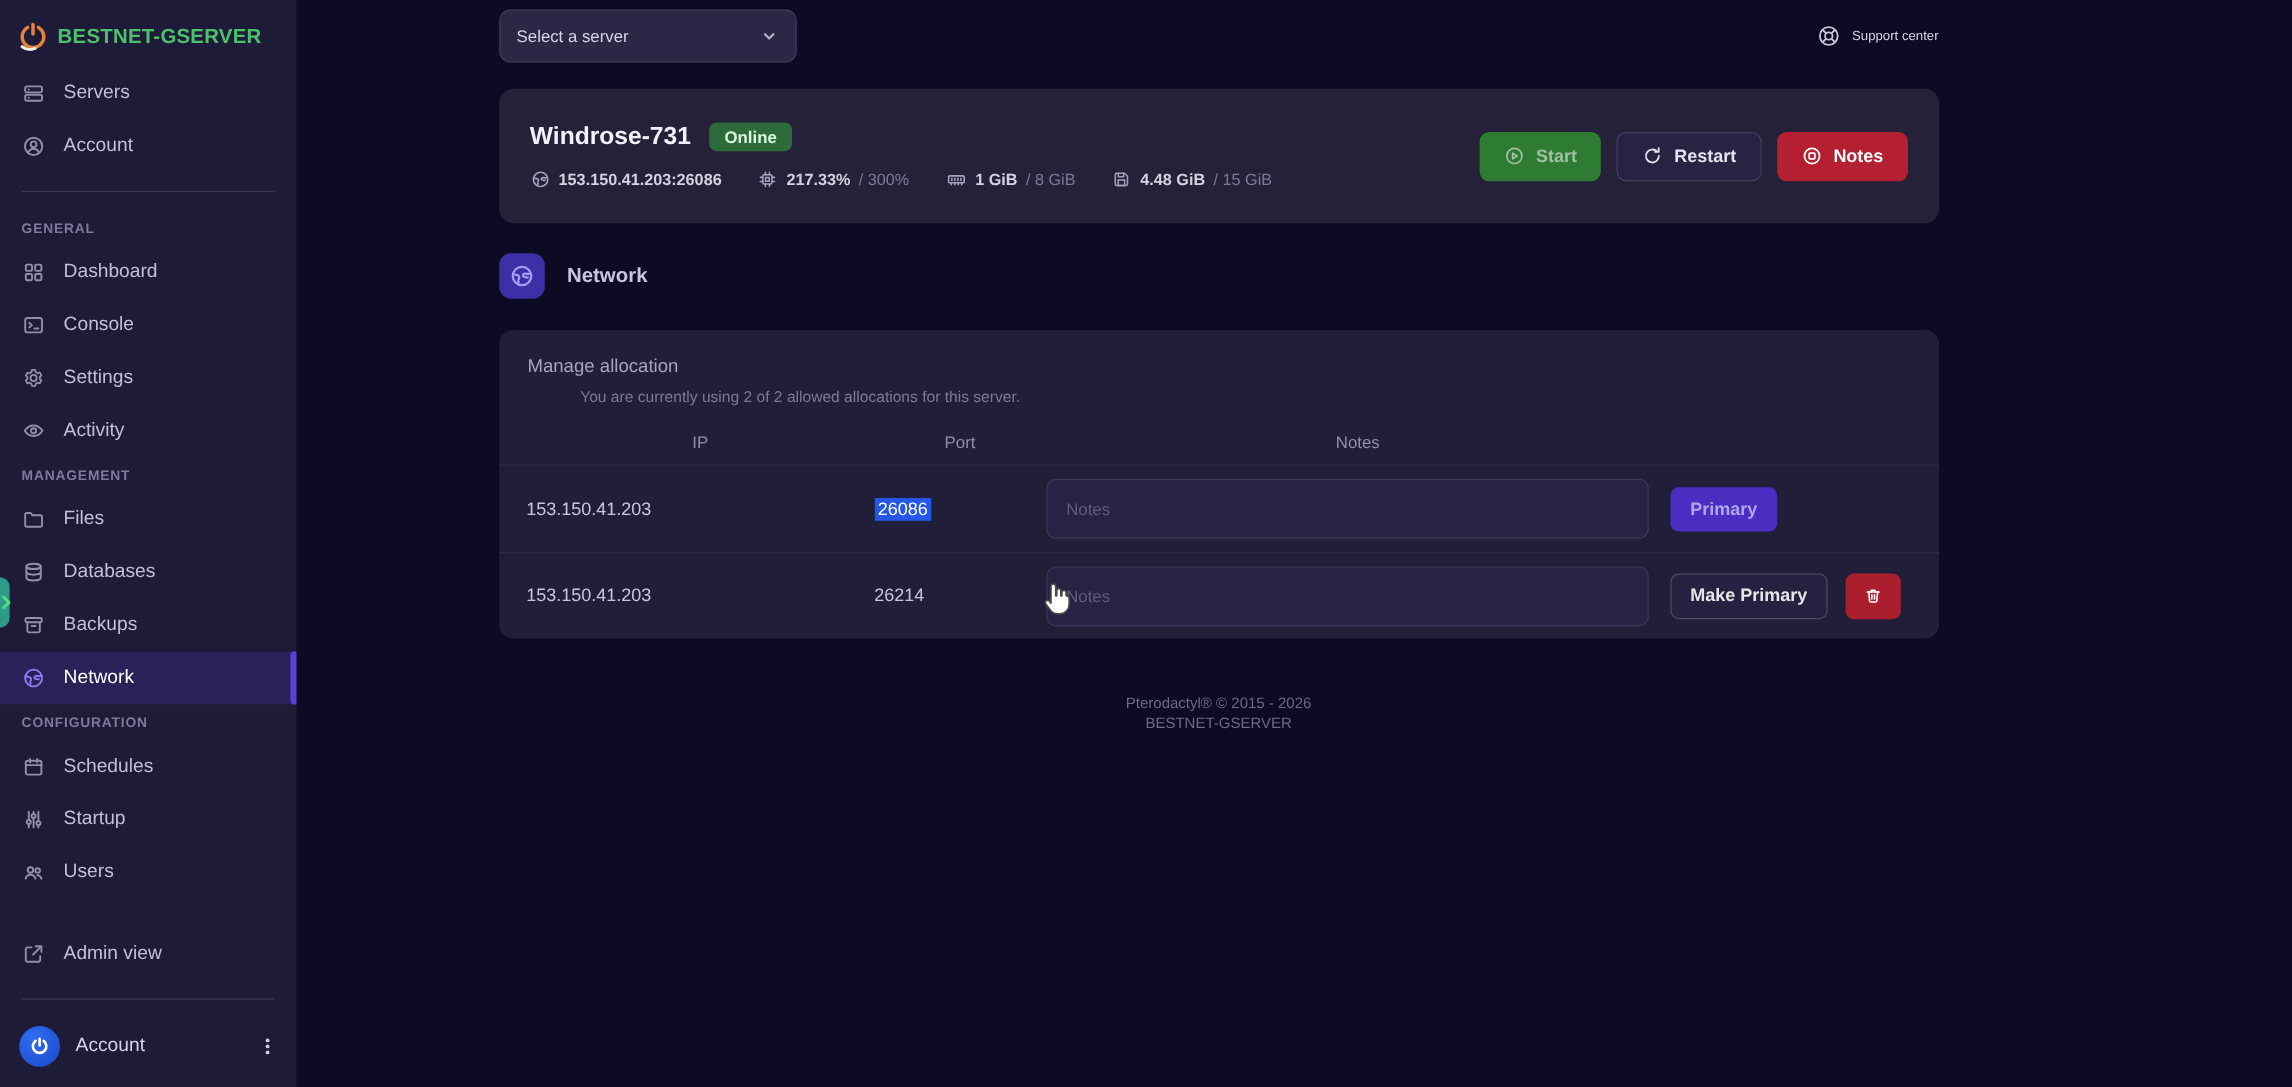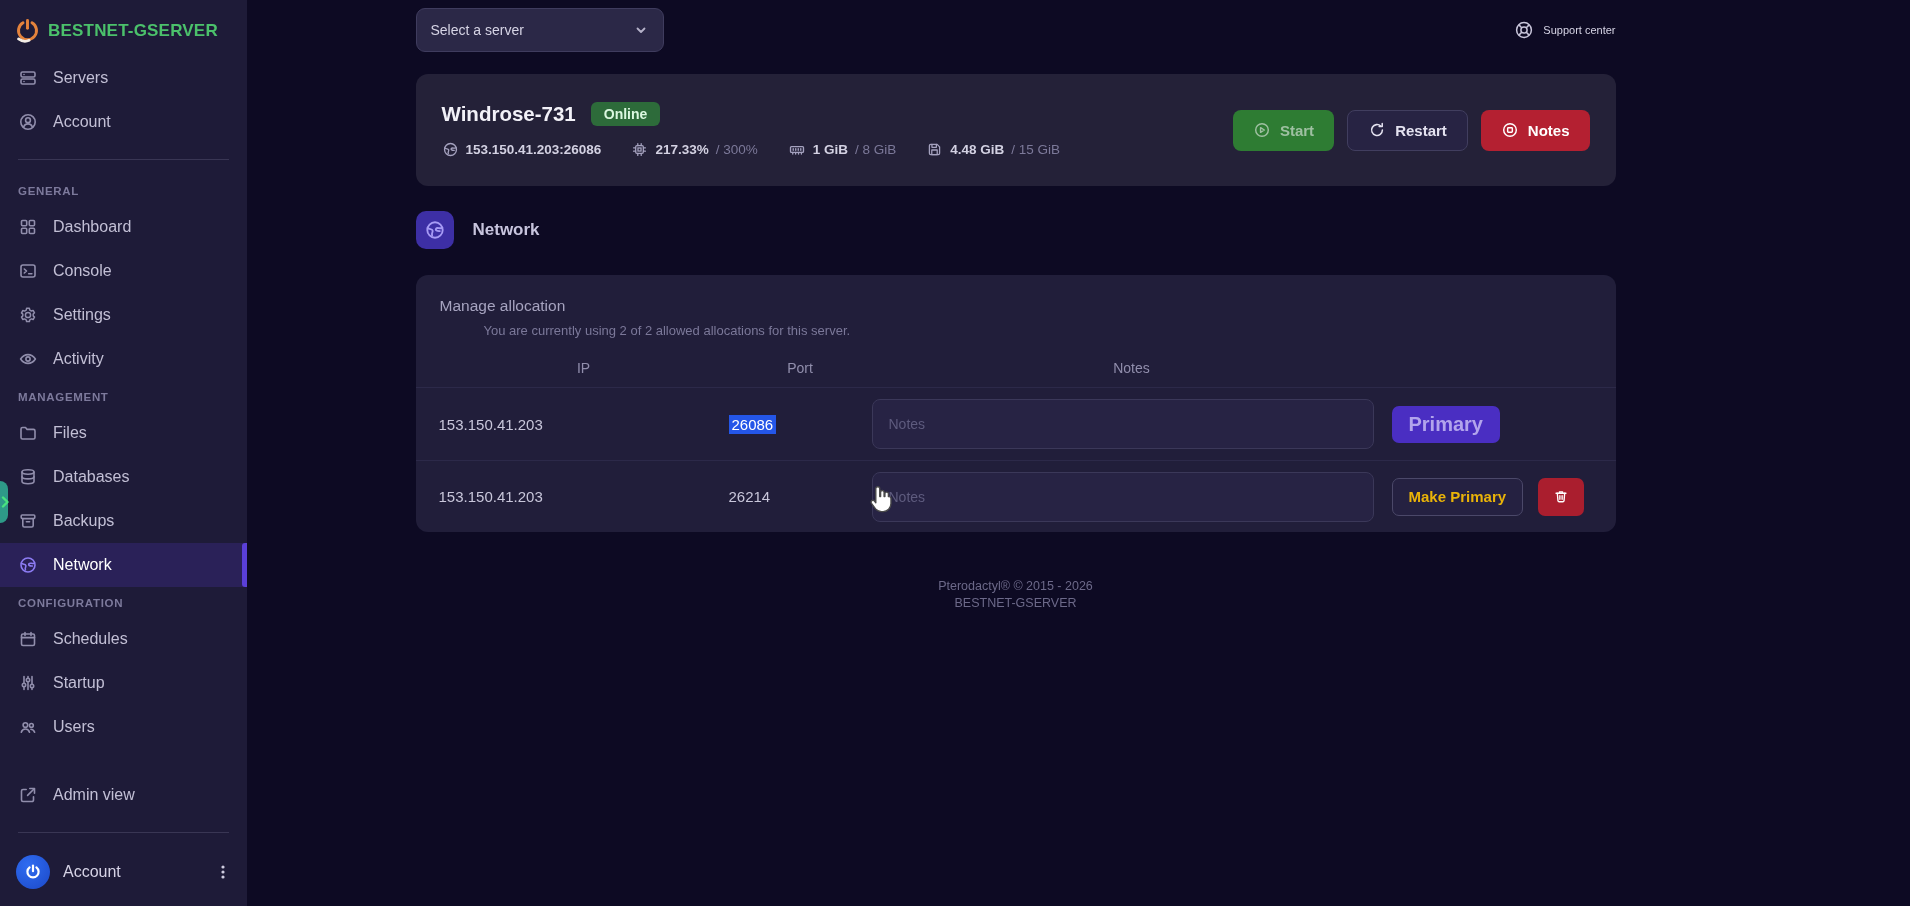--- a/index.html
+++ b/index.html
@@ -119,24 +119,24 @@
   .data-row + .data-row { border-top: 1px solid #2c2949; }
   .port-sel { background: #2456e8; color: #ffffff; padding: 1px 3px; }
   .notes-input {
     width: 502px; height: 50px; background: #272344; border: 1px solid #3b3859;
     border-radius: 8px; padding: 0 16px; color: #d0cee0; font-size: 14px; font-family: inherit;
     outline: none;
   }
   .notes-input::placeholder { color: #5e5b7e; }
   .btn-primary-badge {
     background: #4a2ec2; color: #b2a4ec; border: none; border-radius: 7px;
-    height: 37px; padding: 0 17px; font-size: 20px; font-weight: 700; font-family: inherit; cursor: pointer;
+    height: 37px; padding: 0 17px; font-size: 15px; font-weight: 700; font-family: inherit; cursor: pointer;
   }
   .btn-make-primary {
-    background: #252141; color: #eab308; border: 1px solid #4b4869; border-radius: 7px;
+    background: #252141; color: #e5e5e5; border: 1px solid #4b4869; border-radius: 7px;
     height: 38px; padding: 0 16px; font-size: 15px; font-weight: 700; font-family: inherit; cursor: pointer;
   }
   .btn-trash {
     background: #aa1e2e; border: none; border-radius: 7px; width: 46px; height: 38px;
     margin-left: 15px; display: flex; align-items: center; justify-content: center;
     color: #ffffff; cursor: pointer;
   }
 
   .footer { margin-top: 46px; text-align: center; color: #6c6989; font-size: 12.5px; line-height: 17px; }
 

